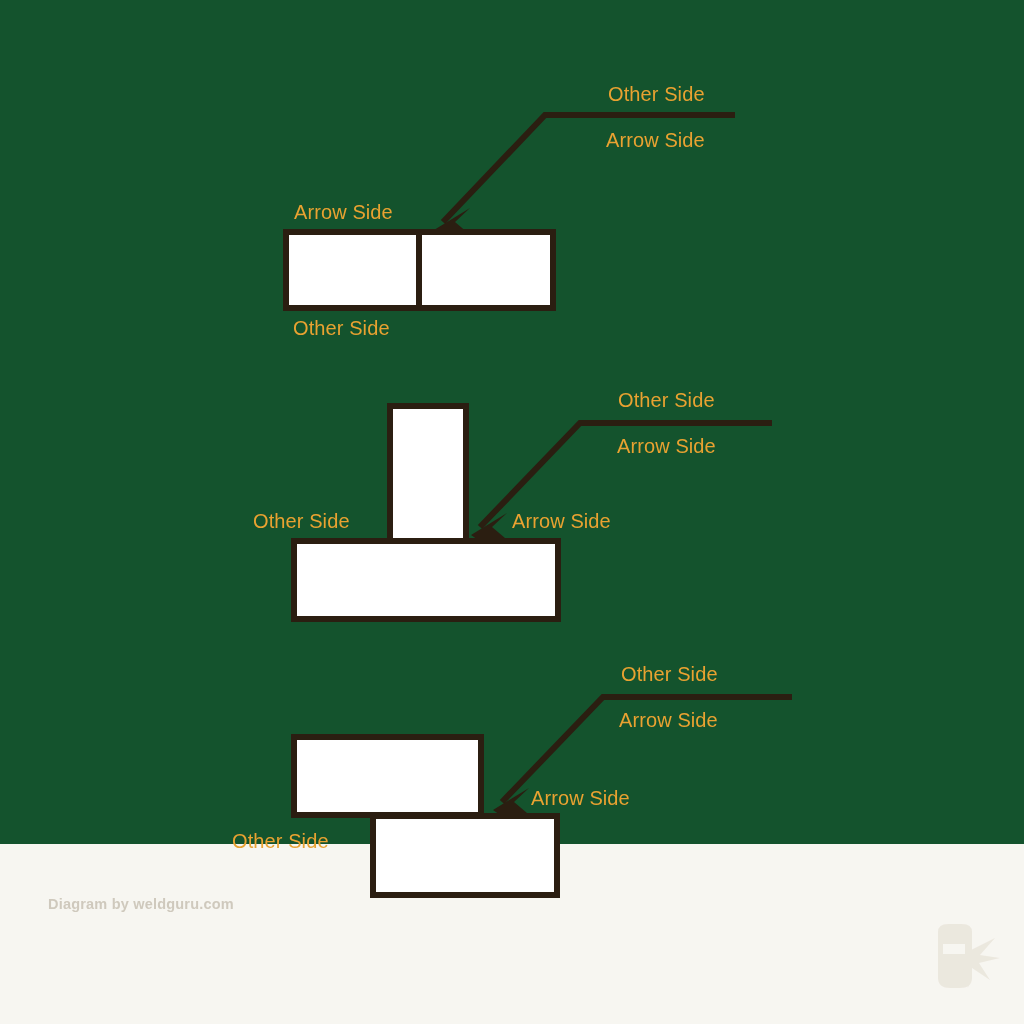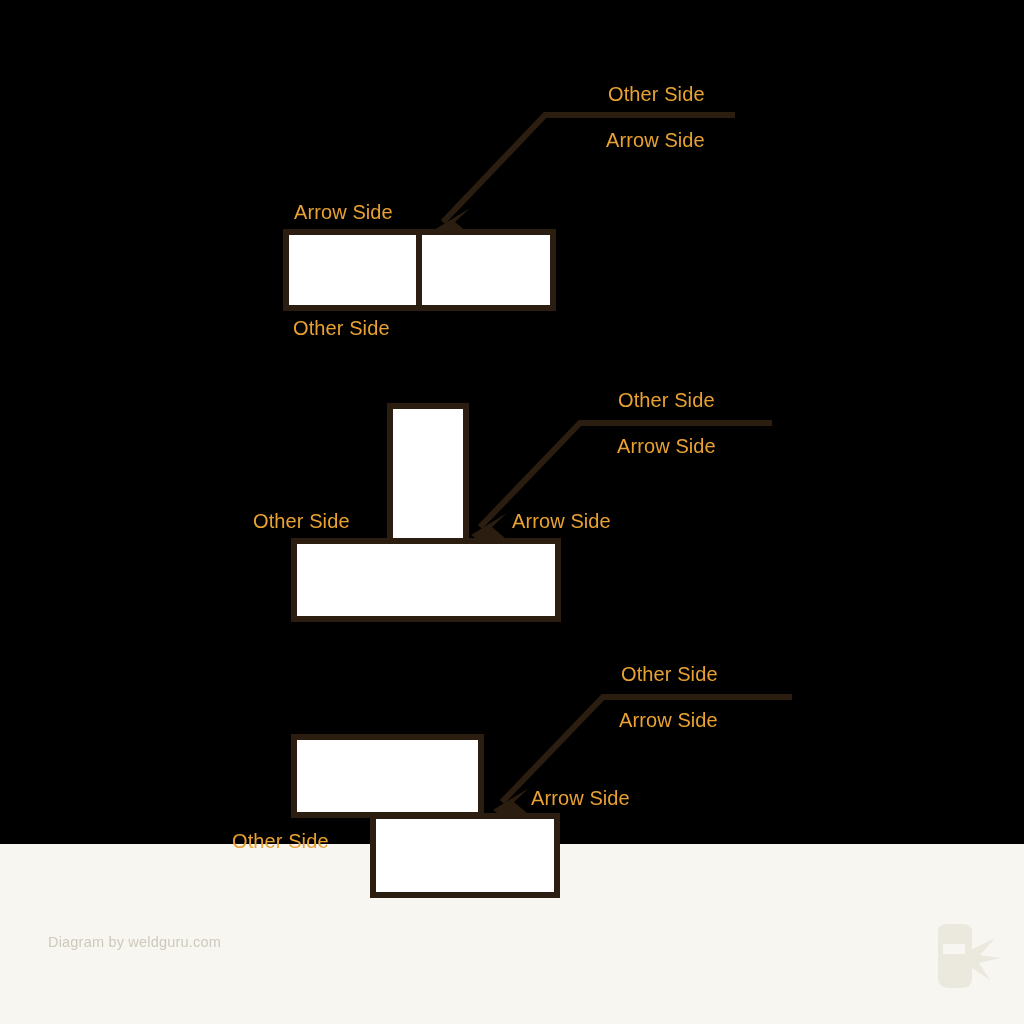--- a/index.html
+++ b/index.html
@@ -11,47 +11,48 @@
     height: 1024px;
     background: #F7F6F1;
     font-family: "Liberation Sans", sans-serif;
     overflow: hidden;
     position: relative;
   }
   #stage {
     position: relative;
     width: 1024px;
     height: 844px;
-    background: #000000;
+    background: #14532d;
   }
   .canvas-svg {
     position: absolute;
     left: 0;
     top: 0;
     width: 1024px;
     height: 1024px;
   }
   .label {
     position: absolute;
     color: #E9A231;
     font-family: "Liberation Sans", sans-serif;
     font-size: 20px;
     line-height: 22px;
     white-space: nowrap;
     letter-spacing: 0.1px;
   }
   .footer-credit {
     position: absolute;
     left: 48px;
-    top: 934px;
+    top: 896px;
     color: #CFC9BD;
     font-family: "Liberation Sans", sans-serif;
     font-size: 14.5px;
     white-space: nowrap;
     letter-spacing: 0.2px;
+    font-weight: bold;
   }
 </style>
 </head>
 <body>
 
 <div id="stage">
 
   <svg class="canvas-svg" viewBox="0 0 1024 1024">
     <defs>
       <style>

